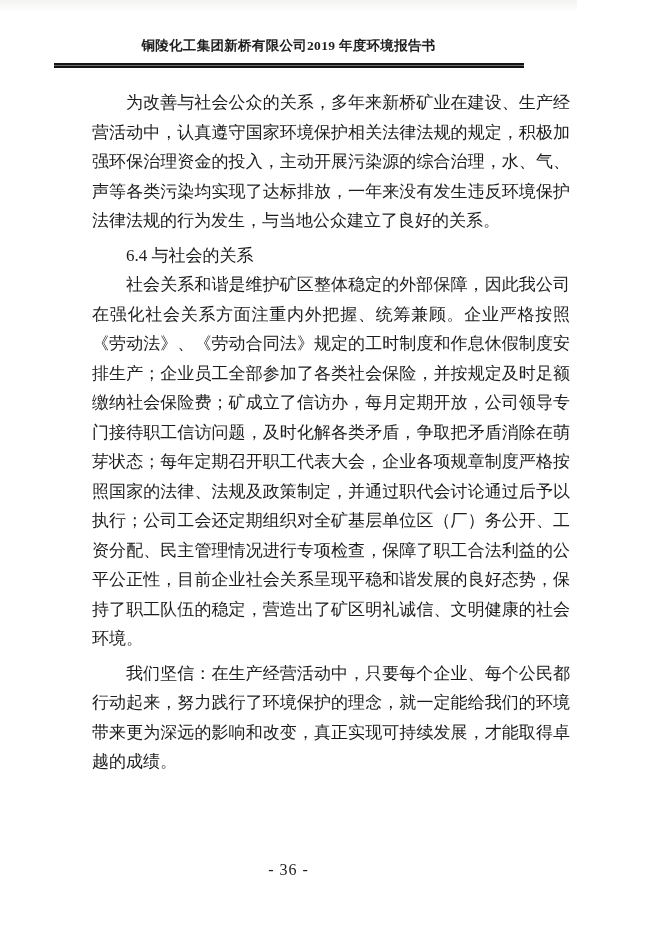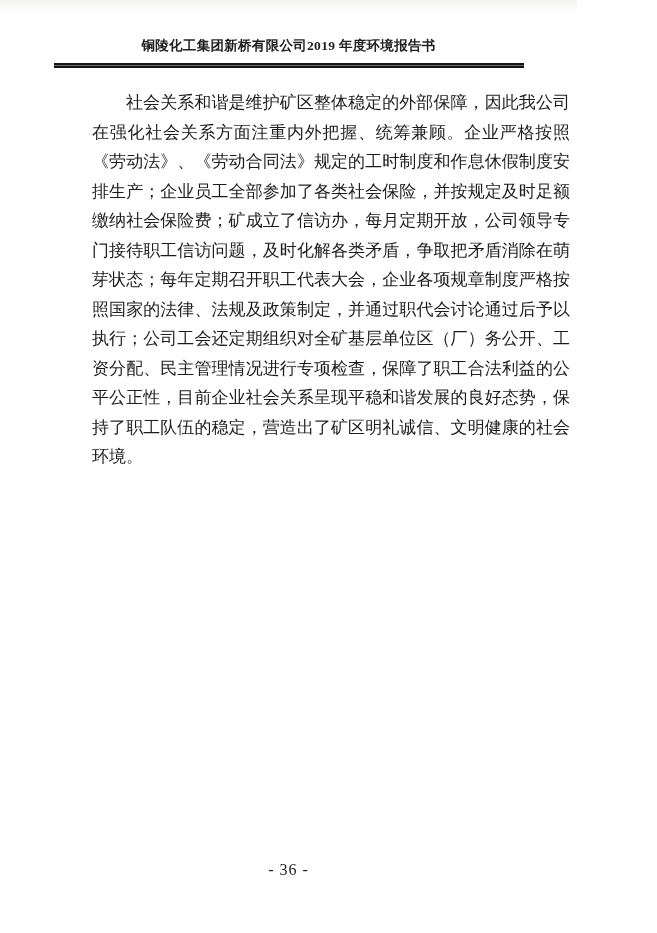--- a/index.html
+++ b/index.html
@@ -90,20 +90,23 @@
 <div class="page">
 
   <div class="scan-strip"></div>
 
   <div class="page-header">
     <div class="page-header-title">铜陵化工集团新桥有限公司2019 年度环境报告书</div>
     <div class="header-rule"></div>
   </div>
 
   <div class="page-body">
+    <p>为改善与社会公众的关系，多年来新桥矿业在建设、生产经营活动中，认真遵守国家环境保护相关法律法规的规定，积极加强环保治理资金的投入，主动开展污染源的综合治理，水、气、声等各类污染均实现了达标排放，一年来没有发生违反环境保护法律法规的行为发生，与当地公众建立了良好的关系。</p>
+    <h2 class="section-heading">6.4 与社会的关系</h2>
     <p>社会关系和谐是维护矿区整体稳定的外部保障，因此我公司在强化社会关系方面注重内外把握、统筹兼顾。企业严格按照《劳动法》、《劳动合同法》规定的工时制度和作息休假制度安排生产；企业员工全部参加了各类社会保险，并按规定及时足额缴纳社会保险费；矿成立了信访办，每月定期开放，公司领导专门接待职工信访问题，及时化解各类矛盾，争取把矛盾消除在萌芽状态；每年定期召开职工代表大会，企业各项规章制度严格按照国家的法律、法规及政策制定，并通过职代会讨论通过后予以执行；公司工会还定期组织对全矿基层单位区（厂）务公开、工资分配、民主管理情况进行专项检查，保障了职工合法利益的公平公正性，目前企业社会关系呈现平稳和谐发展的良好态势，保持了职工队伍的稳定，营造出了矿区明礼诚信、文明健康的社会环境。</p>
+    <p class="para-last">我们坚信：在生产经营活动中，只要每个企业、每个公民都行动起来，努力践行了环境保护的理念，就一定能给我们的环境带来更为深远的影响和改变，真正实现可持续发展，才能取得卓越的成绩。</p>
   </div>
 
   <div class="page-footer">
     <span class="page-number">- 36 -</span>
   </div>
 
 </div>
 
 </body></html>

